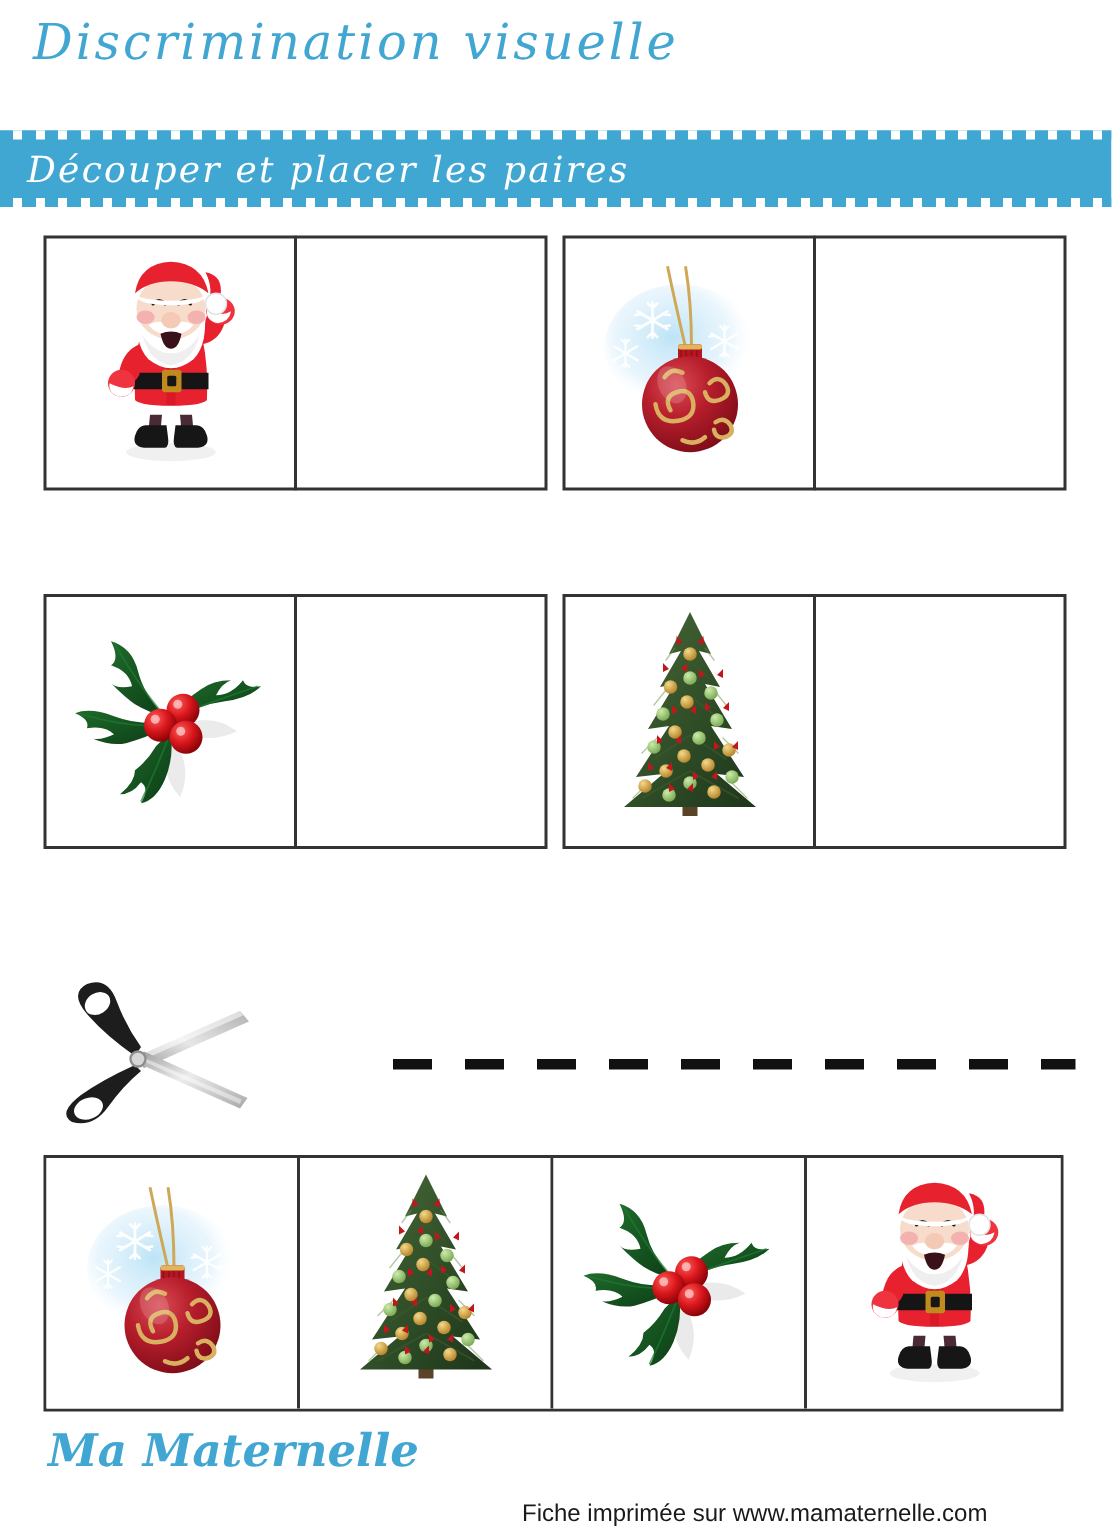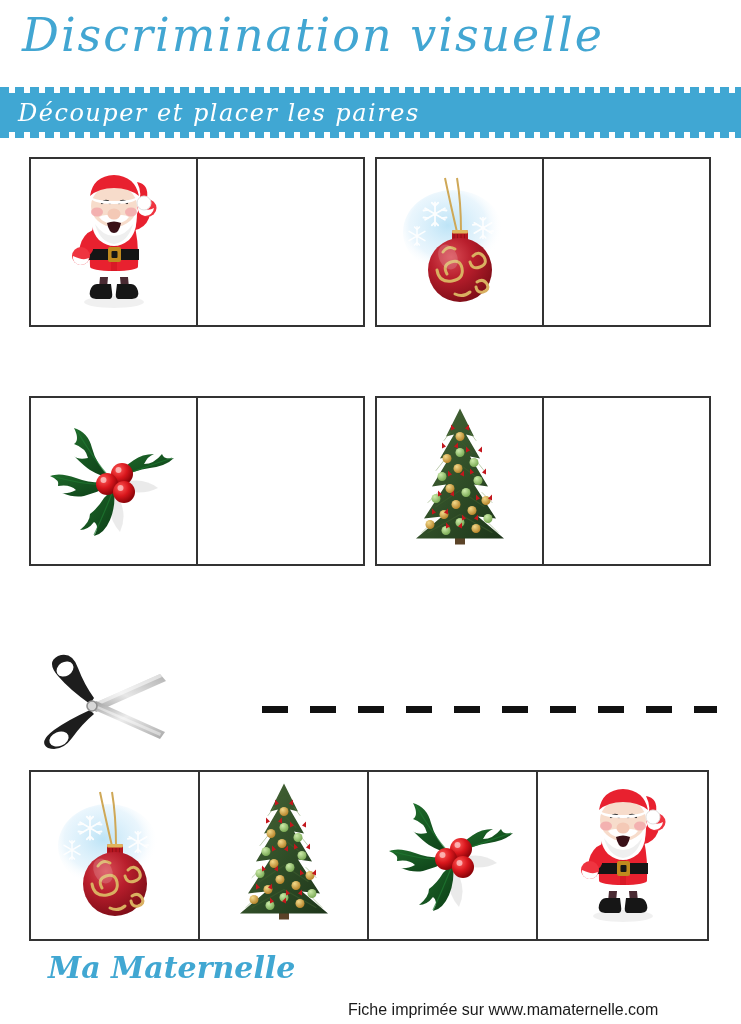--- a/index.html
+++ b/index.html
@@ -14,21 +14,21 @@
   }
 
   
   .page-title {
     position: absolute;
     left: 22px;
     top: 8px;
     font-family: "DejaVu Serif", serif;
     font-style: italic;
     font-weight: 400;
-    font-size: 46px;
+    font-size: 33px;
     letter-spacing: 2px;
     color: #42a6d2;
     white-space: nowrap;
   }
 
   .subtitle-band {
     position: absolute;
     left: 0;
     top: 87px;
     width: 741px;
@@ -140,21 +140,21 @@
   
   .footer {
     position: absolute;
     left: 0;
     top: 950px;
     width: 741px;
     height: 60px;
   }
   .brand-logo {
     position: absolute;
-    left: 48px;
+    left: 32px;
     top: 0px;
     font-family: "DejaVu Serif", serif;
     font-style: italic;
     font-weight: bold;
     font-size: 30px;
     color: #41a7d2;
     white-space: nowrap;
   }
   .print-note {
     position: absolute;

